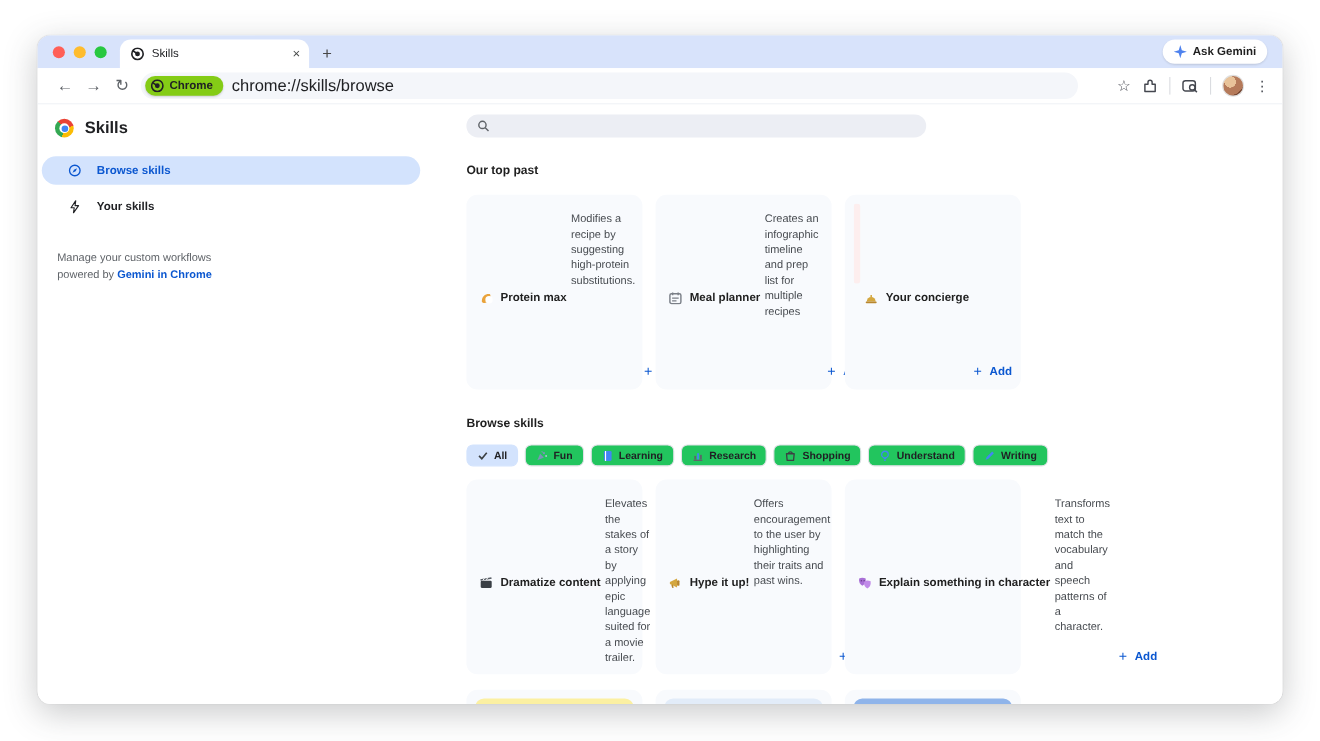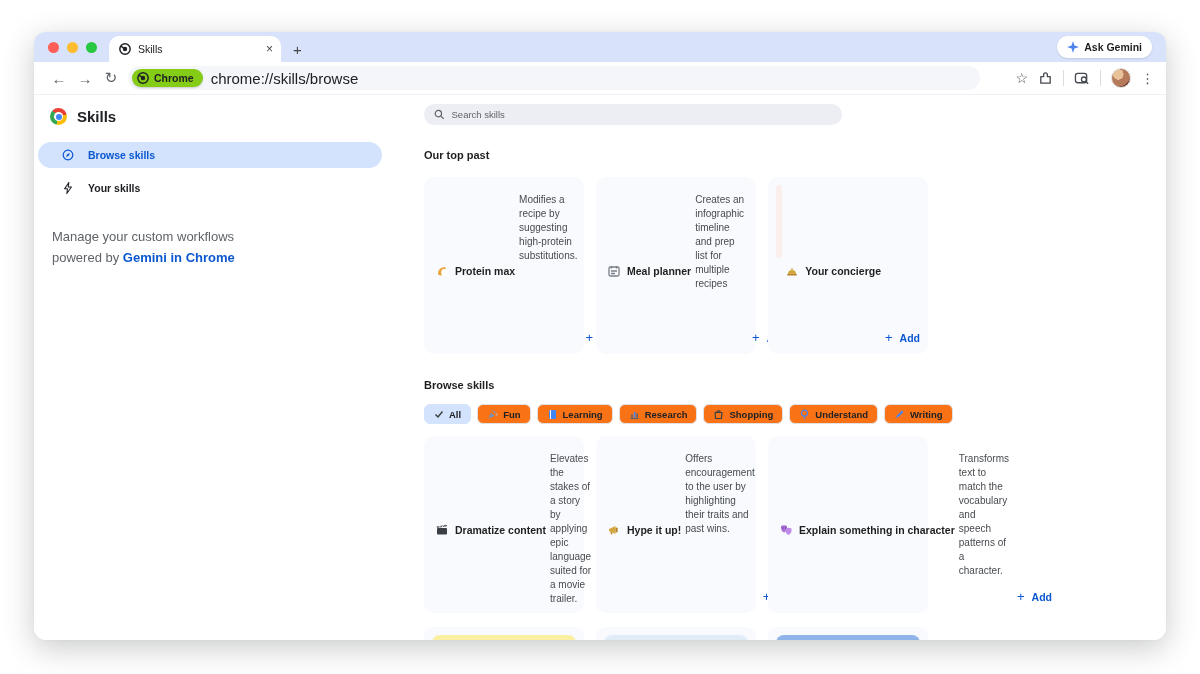--- a/index.html
+++ b/index.html
@@ -41,21 +41,21 @@
   .sb-head { display:flex; align-items:center; gap:10px; padding:13px 0 0 16px; }
   .chrome-logo { width:17px; height:17px; border-radius:50%; background:conic-gradient(from -45deg, #ea4335 0 120deg, #fbbc05 120deg 240deg, #34a853 240deg 360deg); position:relative; }
   .chrome-logo::before { content:""; position:absolute; inset:4px; background:#ffffff; border-radius:50%; }
   .chrome-logo::after { content:""; position:absolute; inset:5.5px; background:#4285f4; border-radius:50%; }
   .sb-title { font-size:15px; font-weight:600; color:#202124; }
   .sb-nav { margin-top:17px; }
   .sb-item { display:flex; align-items:center; gap:14px; height:26px; padding-left:24px; margin:0 8px 7px 4px; border-radius:13px; }
   .sb-item.active { background:#d3e3fd; }
   .sb-item.active .sb-label { color:#0b57d0; font-weight:700; }
   .sb-label { font-size:10.5px; color:#202124; font-weight:600; }
-  .sb-caption { margin:26px 0 0 18px; font-size:13px; line-height:1.6; color:#5f6368; }
+  .sb-caption { margin:26px 0 0 18px; font-size:10px; line-height:1.6; color:#5f6368; }
   .sb-caption a { color:#0b57d0; font-weight:600; text-decoration:none; }
 
   .main { position:absolute; left:356px; top:0; right:0; bottom:0; padding-left:34px; }
   .searchbar { margin-top:9px; width:418px; height:21px; background:#eceef4; border-radius:11px; display:flex; align-items:center; gap:7px; padding:0 10px; }
   .searchbar input { border:none; outline:none; background:transparent; font-size:9.5px; color:#202124; font-family:"Liberation Sans",sans-serif; width:100%; }
   .searchbar input::placeholder { color:#5f6368; }
 
   .sec-head { font-size:11px; font-weight:700; color:#1f1f1f; }
   .sec-head.first { margin-top:24px; }
   .sec-head.second { margin-top:25px; }
@@ -65,21 +65,21 @@
   .illus { height:73px; border-radius:8px; overflow:hidden; }
   .illus svg { display:block; }
   .card-title { display:flex; align-items:center; gap:7px; margin:11px 0 0 4px; }
   .card-title b { font-size:10.5px; color:#1f1f1f; white-space:nowrap; }
   .card-desc { font-size:10px; line-height:1.4; color:#474b50; margin:8px 4px 0 4px; }
   .card-add { margin-top:auto; margin-left:4px; display:flex; align-items:center; gap:7px; padding-bottom:2px; }
   .card-add .plus { color:#0b57d0; font-size:13px; font-weight:400; line-height:1; }
   .card-add span.lbl { color:#0b57d0; font-size:10.5px; font-weight:700; }
 
   .chips { display:flex; gap:6px; margin-top:13px; }
-  .chip { height:20px; border-radius:6px; border:1px solid #dfe1e5; background:#f97316; display:flex; align-items:center; gap:5px; padding:0 9px; }
+  .chip { height:20px; border-radius:6px; border:1px solid #dfe1e5; background:#22c55e; display:flex; align-items:center; gap:5px; padding:0 9px; }
   .chip span { font-size:9.5px; font-weight:600; color:#202124; }
   .chip.selected { background:#d3e3fd; border-color:#d3e3fd; }
 
   .grid.second { margin-top:12px; }
   .grid.partial { margin-top:14px; }
   .partial-card { width:160px; height:60px; background:#f8fafd; border-radius:10px; padding:8px; }
   .partial-illus { height:52px; border-radius:8px; }
 
   .icon12 { width:12px; height:12px; display:inline-block; }
 </style>
@@ -172,21 +172,20 @@
       </div>
     </div>
 
     <div class="main">
 
       <div class="searchbar">
         <svg width="11" height="11" viewBox="0 0 12 12">
           <circle cx="5" cy="5" r="3.6" fill="none" stroke="#5f6368" stroke-width="1.4"></circle>
           <path d="M7.8 7.8 L11 11" stroke="#5f6368" stroke-width="1.4"></path>
         </svg>
-        <input type="text" placeholder="Search skills" style="">
       </div>
 
       <div class="sec-head first">Our top past</div>
 
       <div class="grid">
 
         <div class="card">
           <div class="illus">
             <svg width="144" height="73" viewBox="0 0 144 73">
               <rect width="144" height="73" fill="#fcf2a0"></rect>

